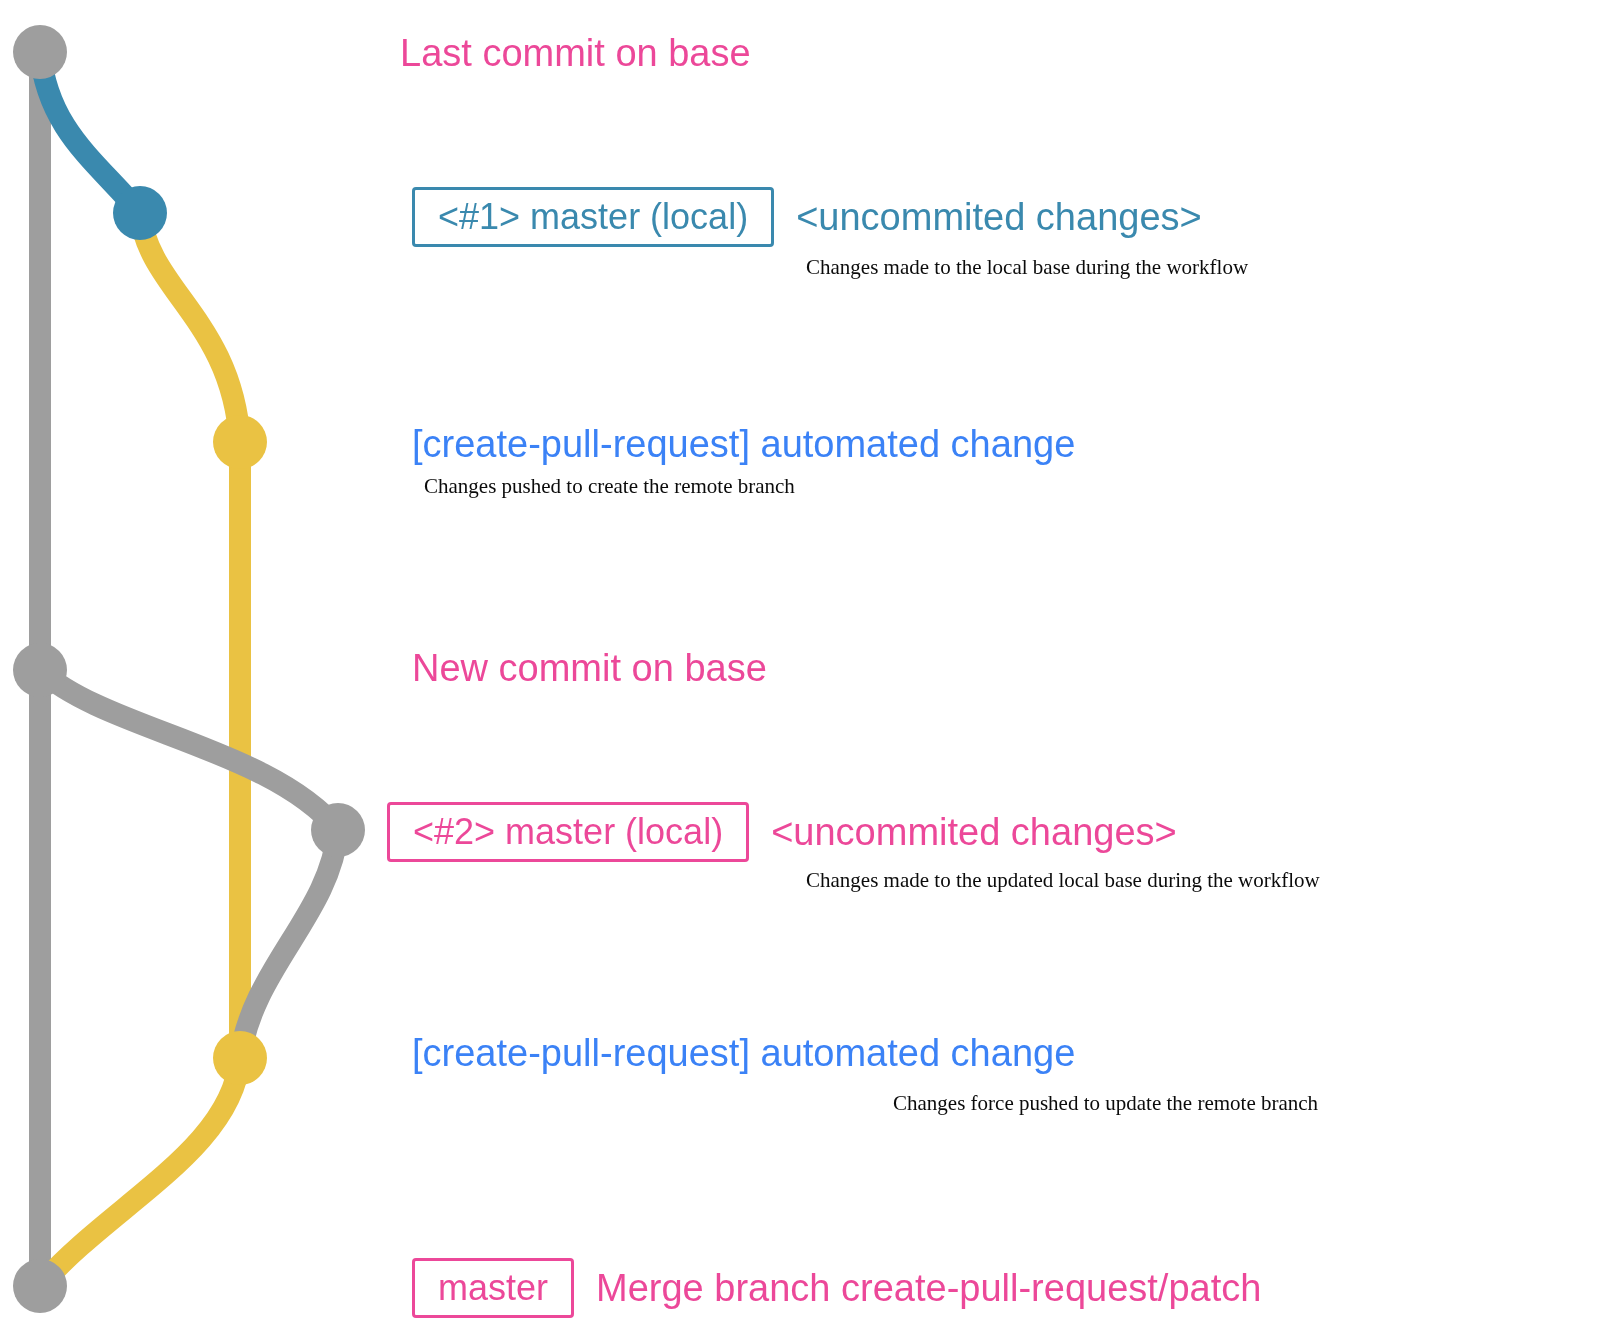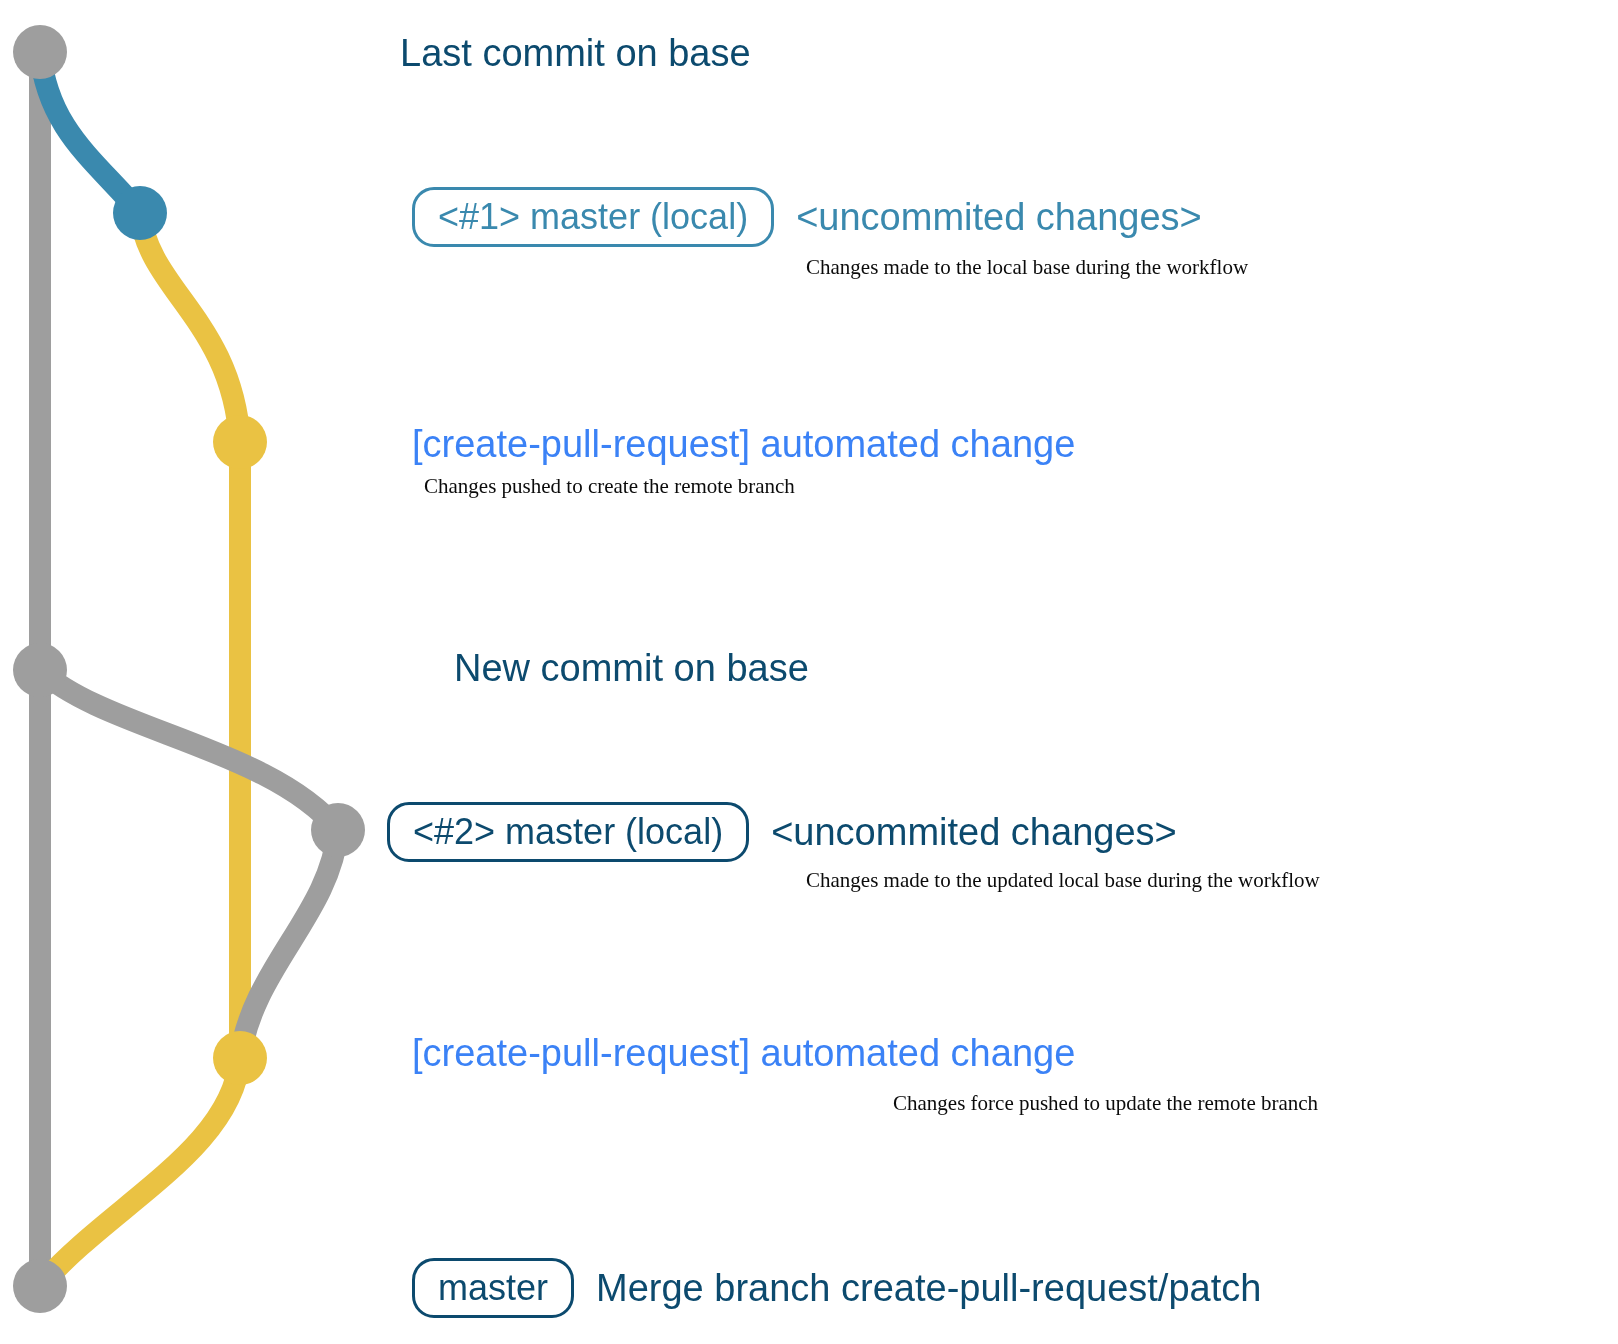--- a/index.html
+++ b/index.html
@@ -28,43 +28,43 @@
     line-height: 46px;
     white-space: nowrap;
   }
   .tag {
     display: inline-flex;
     align-items: center;
     justify-content: center;
     height: 60px;
     padding: 0 23px;
     border: 3px solid currentColor;
-    border-radius: 22px;
+    border-radius: 4px;
     font-size: 36px;
     box-sizing: border-box;
     white-space: nowrap;
   }
   .desc {
     position: absolute;
     font-family: "Liberation Serif", serif;
     font-size: 21px;
     line-height: 38px;
     color: #0b0b0b;
     white-space: nowrap;
   }
-  .c-gray   { color: #0c4a6e; }
+  .c-gray   { color: #ec4899; }
   .c-blue   { color: #3a89ae; }
   .c-yellow { color: #3b82f6; }
 
   .r-last  { left: 400px; top: 30px;  }
   .r-tag1  { left: 412px; top: 187px; }
   .r-desc1 { left: 806px; top: 248px; }
   .r-auto1 { left: 412px; top: 421px; }
   .r-desc2 { left: 424px; top: 467px; text-align: right; }
-  .r-new   { left: 412px; top: 645px; margin-left: 42px; }
+  .r-new   { left: 412px; top: 645px; }
   .r-tag2  { left: 387px; top: 802px; }
   .r-desc3 { left: 806px; top: 861px; }
   .r-tag3  { left: 412px; top: 1030px; }
   .r-desc4 { left: 893px; top: 1084px; font-family: Liberation Serif, serif; }
   .r-tag4  { left: 412px; top: 1258px; }
 </style>
 </head>
 <body>
 
 <div class="stage">

